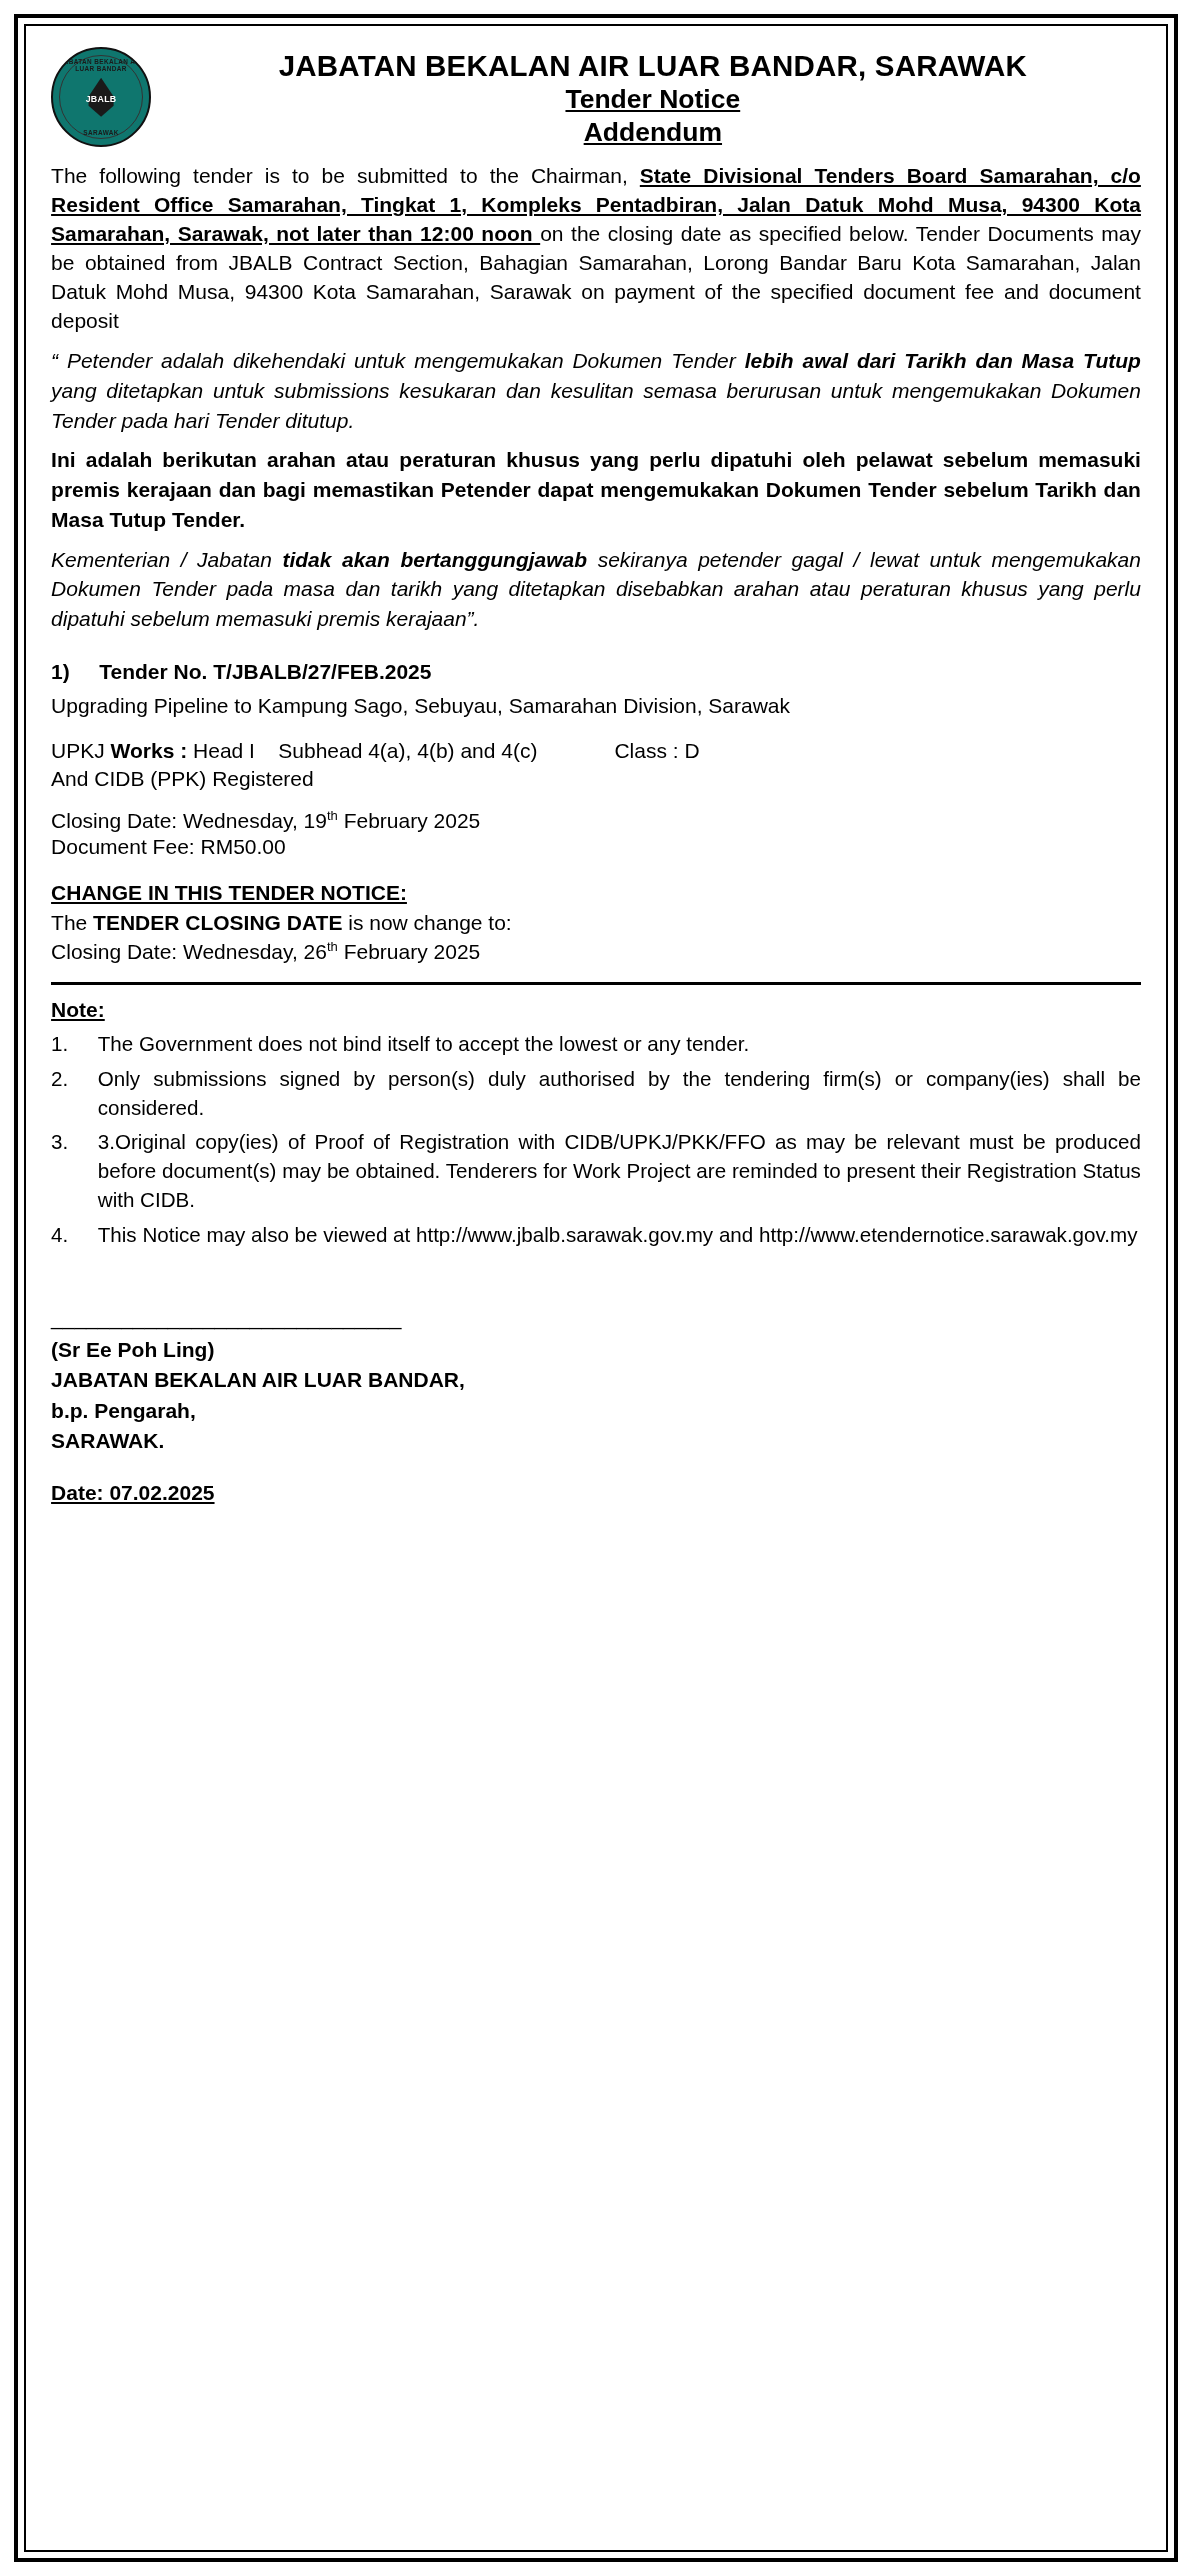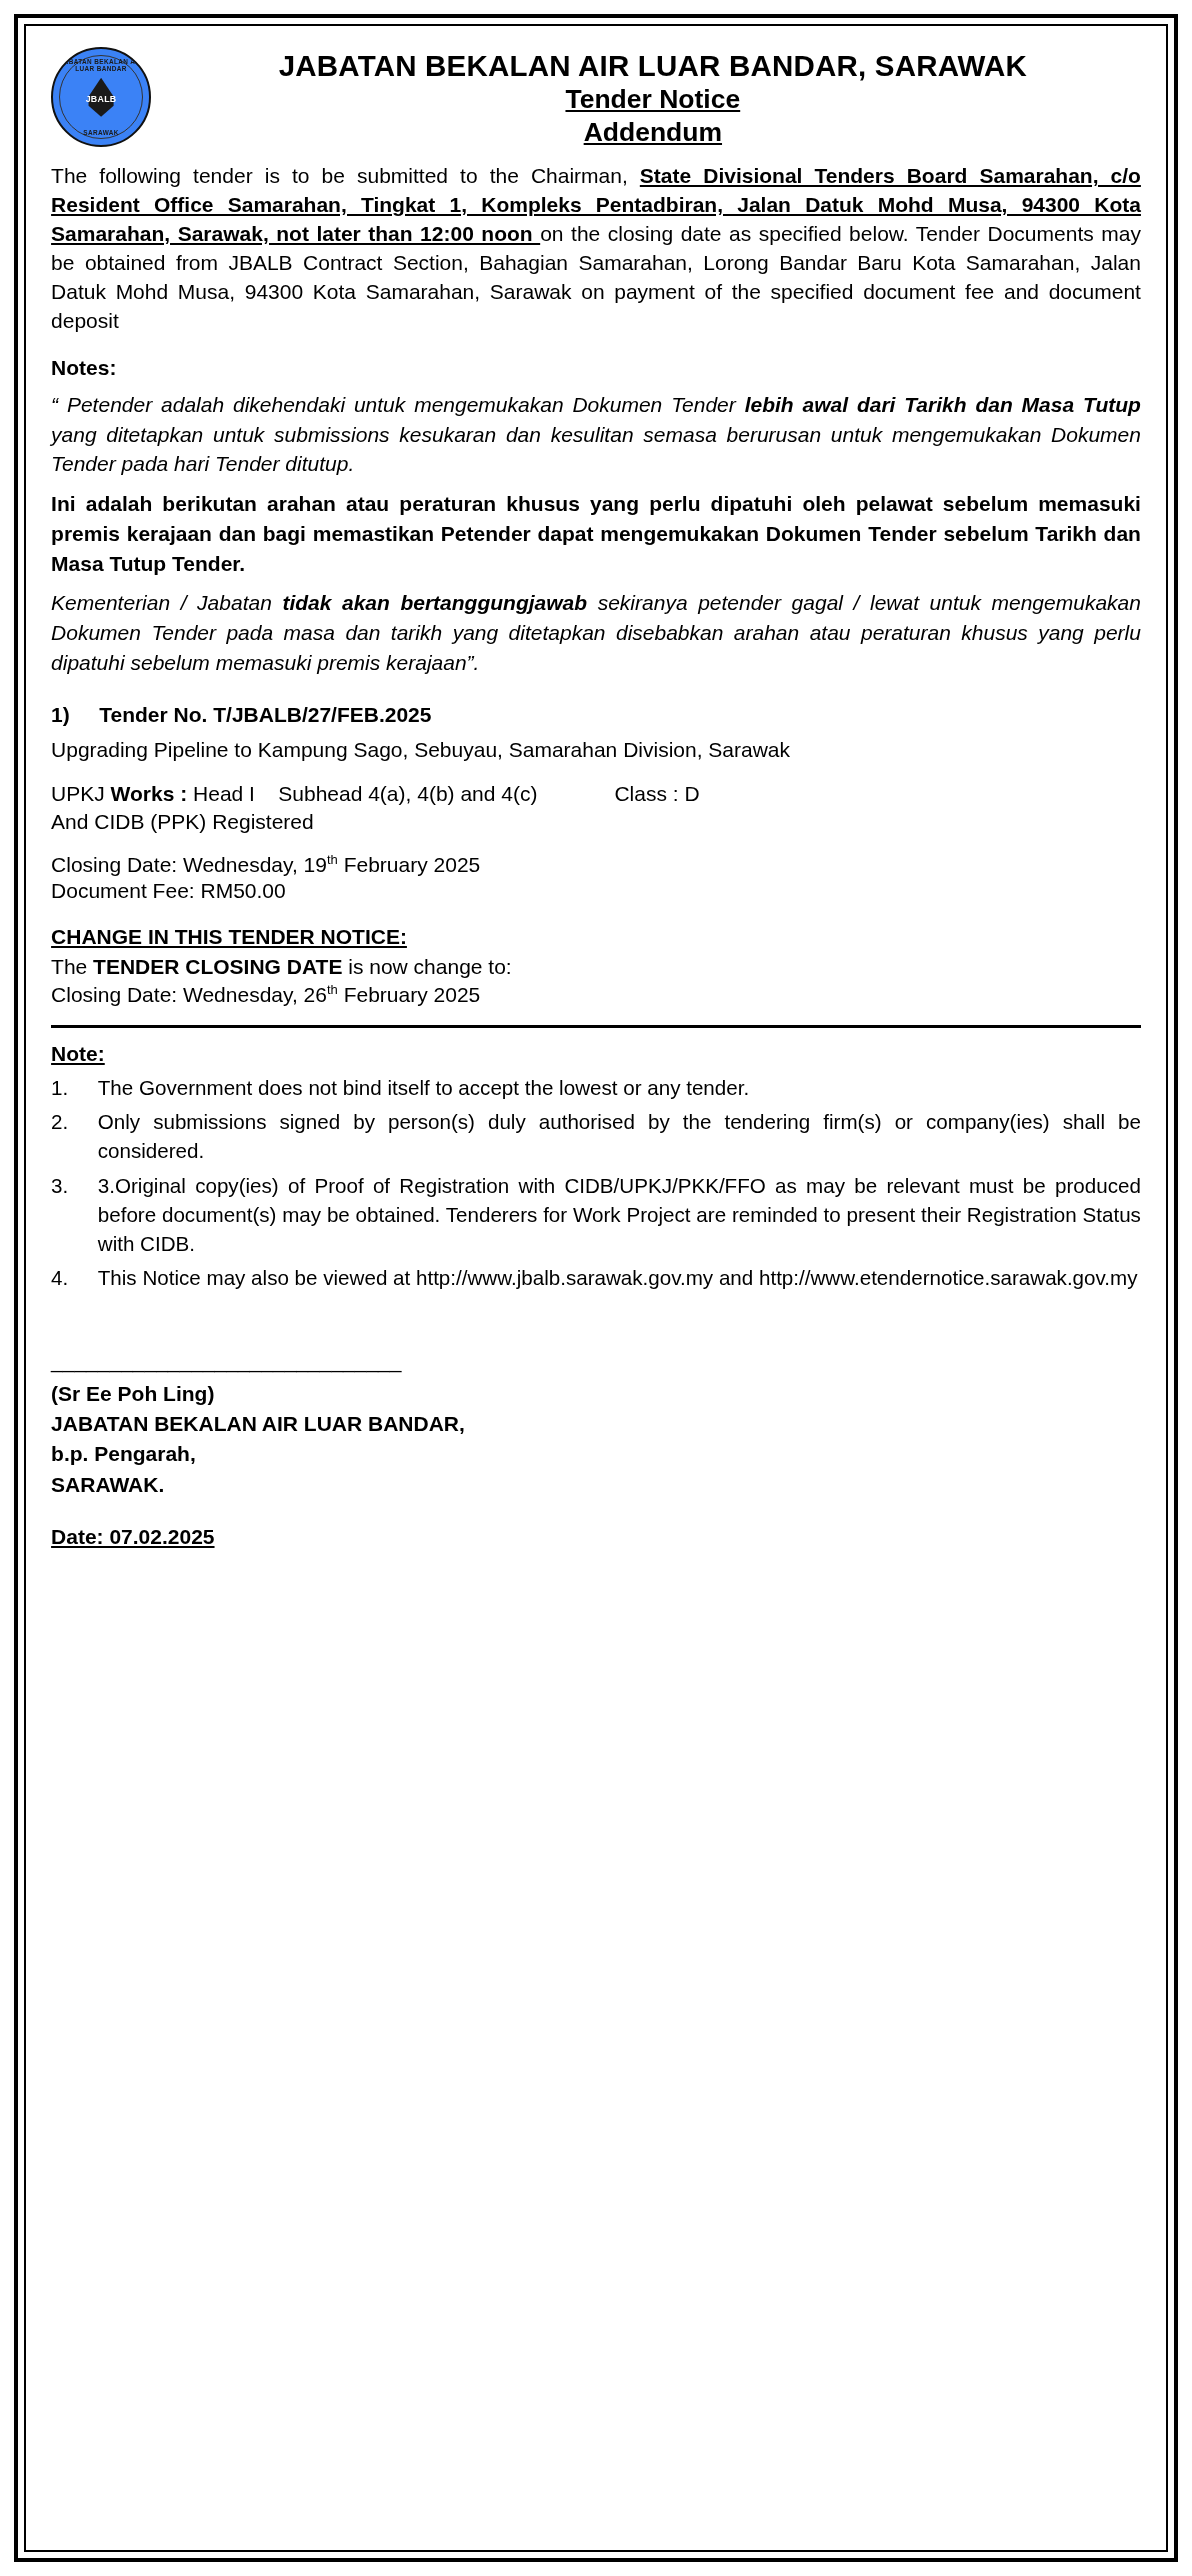--- a/index.html
+++ b/index.html
@@ -40,21 +40,21 @@
     display: flex;
     align-items: flex-start;
     gap: 13.7px;
   }
   .logo {
     flex: 0 0 auto;
     width: 96px;
     height: 96px;
     border-radius: 50%;
     border: 2.9px solid #111;
-    background: #3b82f6;
+    background: #0f766e;
     position: relative;
     display: flex;
     align-items: center;
     justify-content: center;
     overflow: hidden;
   }
   .logo .ring {
     position: absolute;
     width: 82px;
     height: 82px;
@@ -254,21 +254,20 @@
         </div>
         <div class="titles">
           <div class="title-main">JABATAN BEKALAN AIR LUAR BANDAR,  SARAWAK</div>
           <div class="title-sub">Tender Notice</div>
           <div class="title-sub2">Addendum</div>
         </div>
       </div>
 
       <div class="intro"><span>The following tender is to be submitted to the Chairman, </span><span class="u-b">State Divisional Tenders Board Samarahan, c/o Resident Office Samarahan, Tingkat 1, Kompleks Pentadbiran, Jalan Datuk Mohd Musa, 94300 Kota Samarahan, Sarawak, not later than 12:00 noon </span><span>on the closing date as specified below.  Tender Documents may be obtained from JBALB Contract Section, Bahagian Samarahan, Lorong Bandar Baru Kota Samarahan, Jalan Datuk Mohd Musa, 94300 Kota Samarahan, Sarawak on payment of the specified document fee and document deposit</span></div>
 
-      <div class="section-label">Notes:</div>
 
       <div class="para italic"><span>“ Petender adalah dikehendaki untuk mengemukakan Dokumen Tender </span><span class="bi">lebih awal dari Tarikh dan Masa Tutup</span><span> yang ditetapkan untuk submissions kesukaran dan kesulitan semasa berurusan untuk mengemukakan   Dokumen Tender pada hari Tender ditutup.</span></div>
 
       <div class="para bold">Ini adalah berikutan arahan atau peraturan khusus yang perlu dipatuhi oleh pelawat sebelum memasuki premis kerajaan dan bagi memastikan Petender dapat mengemukakan Dokumen Tender sebelum Tarikh dan Masa Tutup Tender.</div>
 
       <div class="para italic"><span>Kementerian / Jabatan </span><span class="bi">tidak akan bertanggungjawab</span><span> sekiranya petender gagal / lewat untuk mengemukakan Dokumen Tender pada masa dan tarikh yang ditetapkan disebabkan arahan atau peraturan khusus yang perlu dipatuhi sebelum memasuki premis kerajaan”.</span></div>
 
       <div class="tender-no">
         <span>1)</span>
         <span>Tender No. T/JBALB/27/FEB.2025</span>

